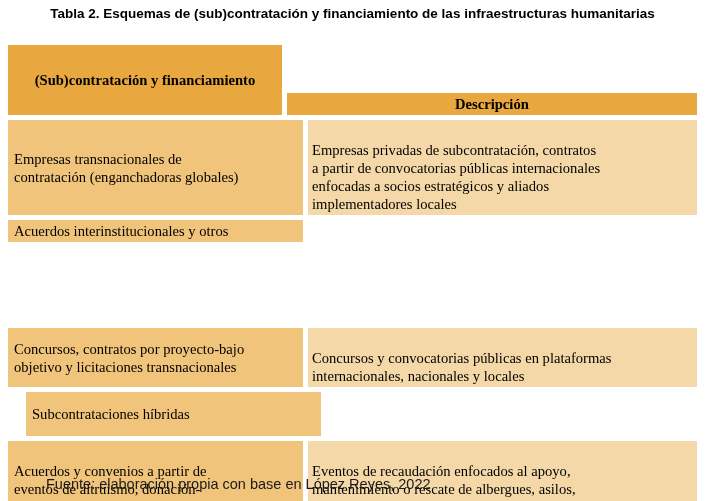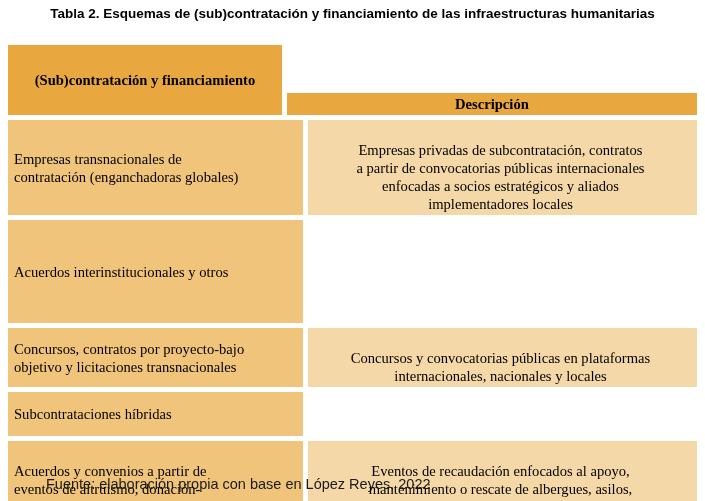--- a/index.html
+++ b/index.html
@@ -31,37 +31,36 @@
     background: var(--scheme-col-bg, #F1C47C);
     display: flex; align-items: center;
     padding: 2px 8px 2px 6px;
   }
   .cell-scheme .cw { white-space: pre-line; }
   .cell-desc {
     width: 389px;
     background: var(--description-col-bg, #F5D8A8);
     padding: 3px 8px 2px 4px;
     white-space: pre-line;
-    text-align: center;
   }
   .thead .hcell {
     background: var(--header-bg, #E9A740);
     font-weight: 700;
     display: flex; align-items: center; justify-content: center;
     text-align: center;
     padding: 2px;
     font-family: Liberation Serif, serif;
   }
   .hcell1 { width: 295px; }
   .hcell2 { width: 442px; margin-top: 48px; }
   .h-head { min-height: 32px; }
   .h-r0 { min-height: 77px; }
-  .h-r1 { min-height: 103px; }
+  .h-r1 { min-height: 103px; flex-direction: column; }
   .h-r2 { min-height: 50px; }
-  .h-r3 { min-height: 44px; }
+  .h-r3 { min-height: 44px; margin-left: 18px; }
   .h-r4 { min-height: 76px; }
   .misspelled {
     text-decoration: underline;
     text-decoration-style: wavy;
     text-decoration-color: var(--spellcheck-underline, #E00000);
     text-decoration-thickness: 1px;
     text-underline-offset: 2px;
   }
   .source {
     position: absolute; left: 6px; top: 476px;

